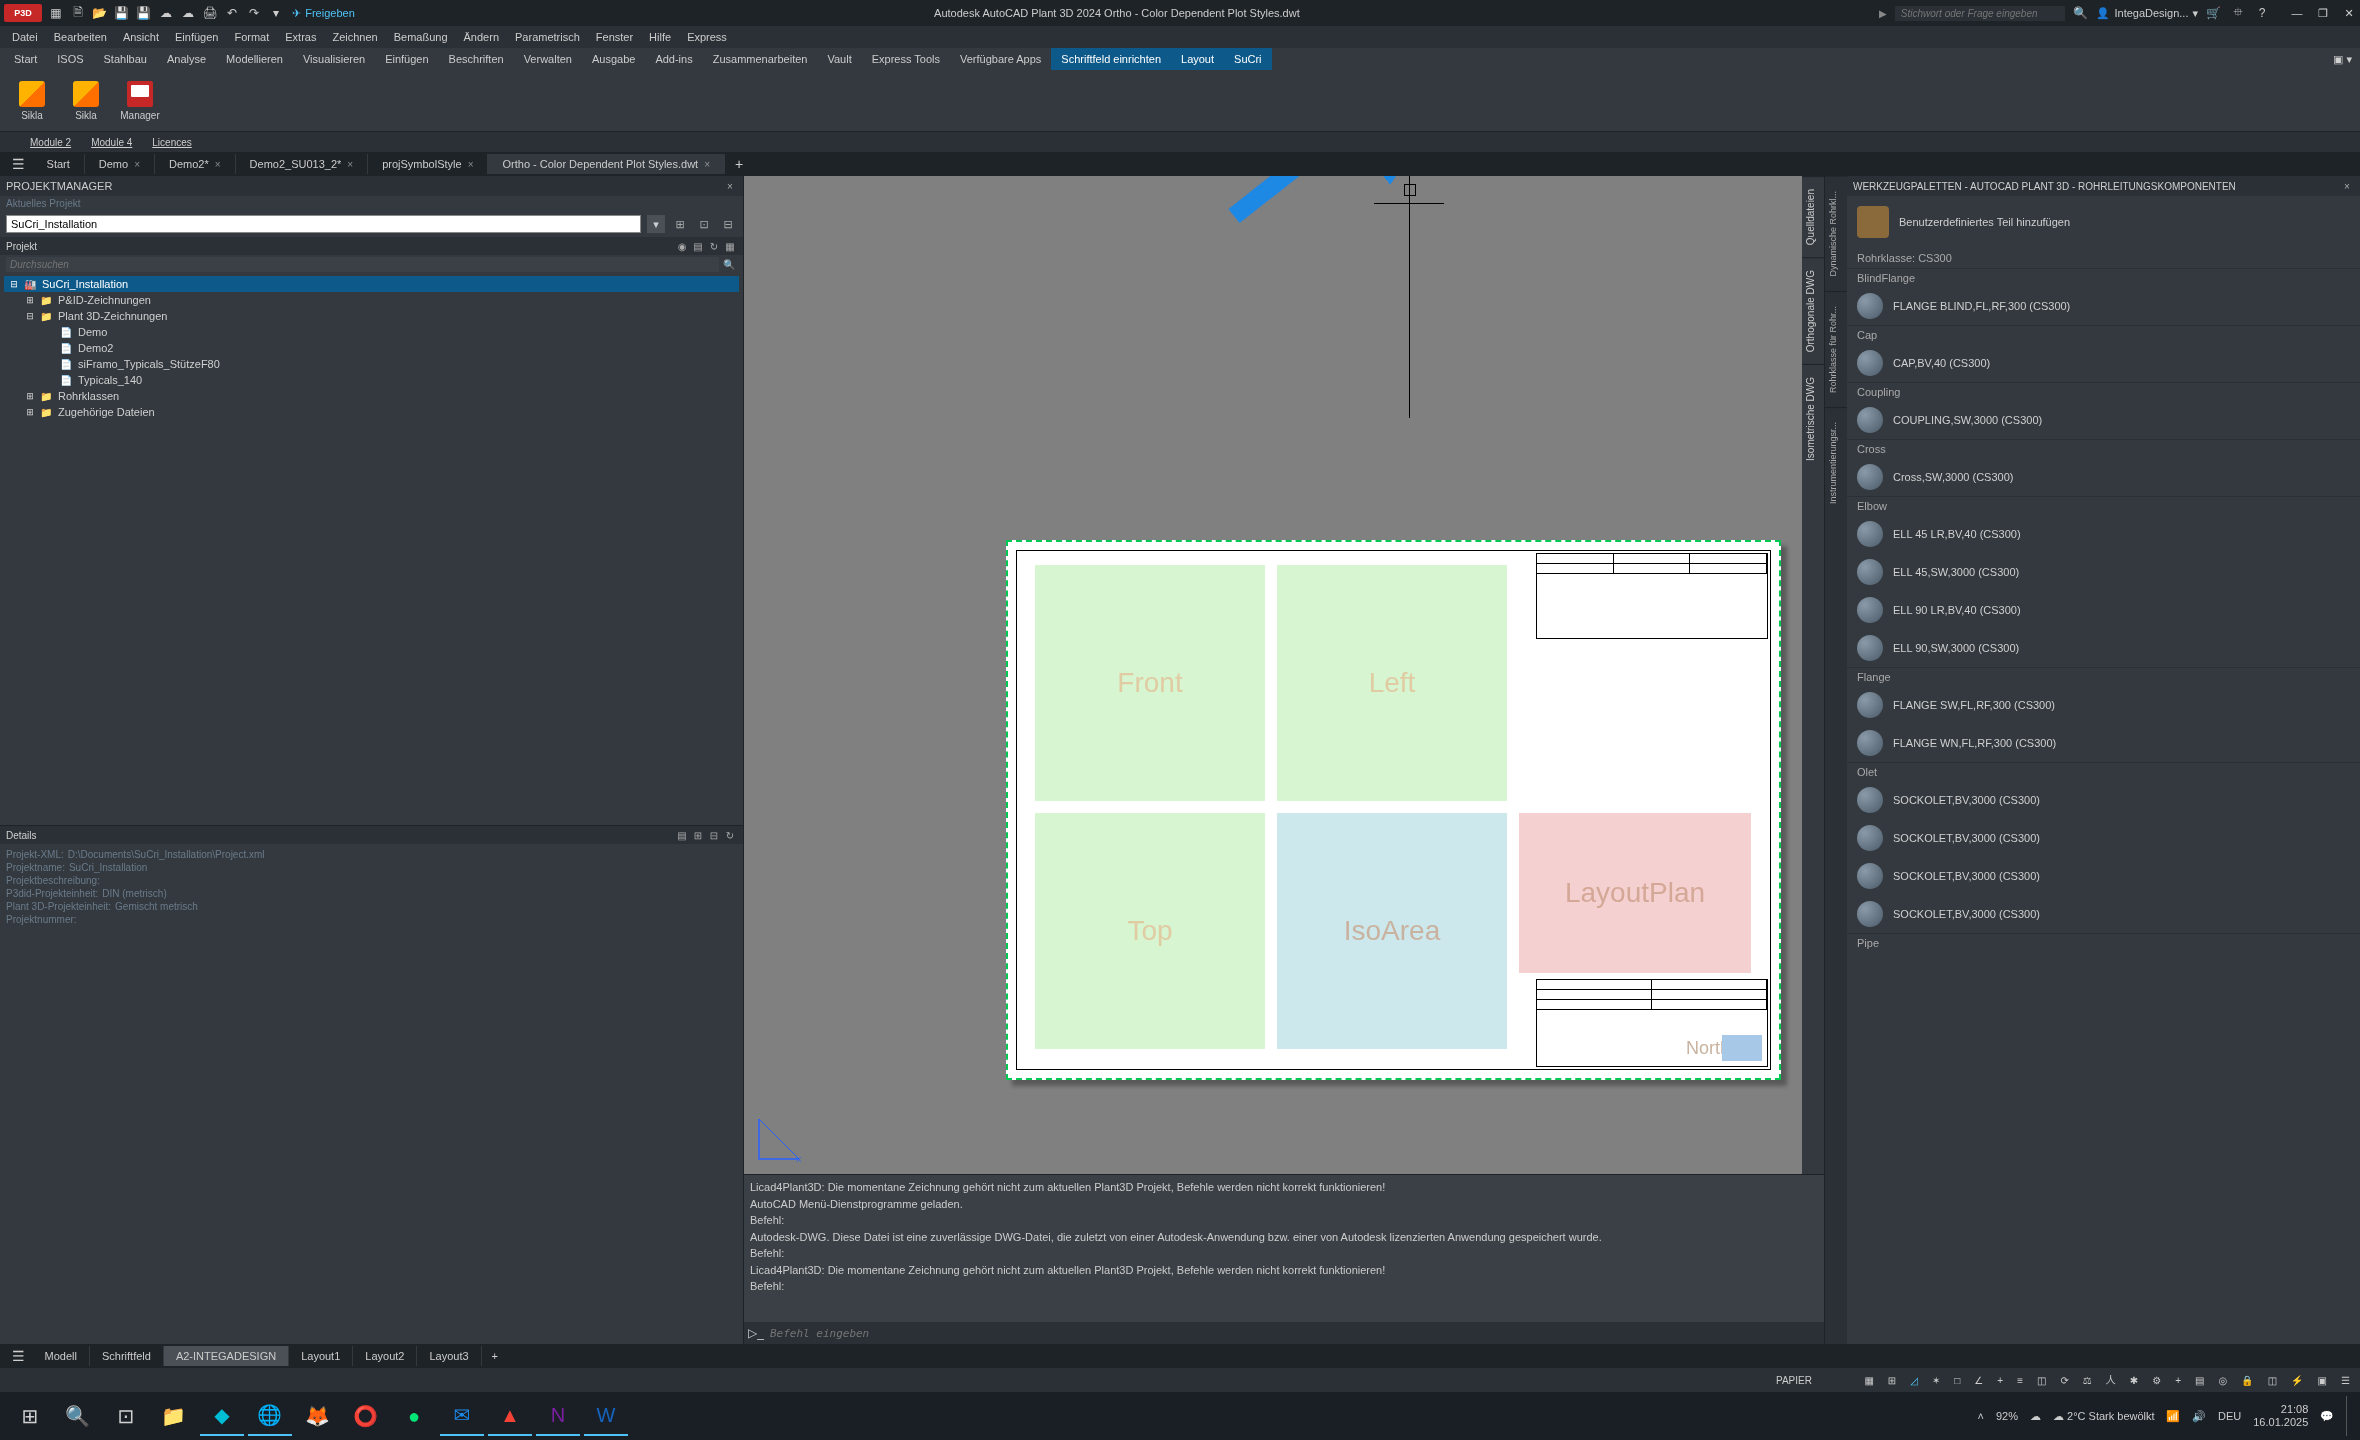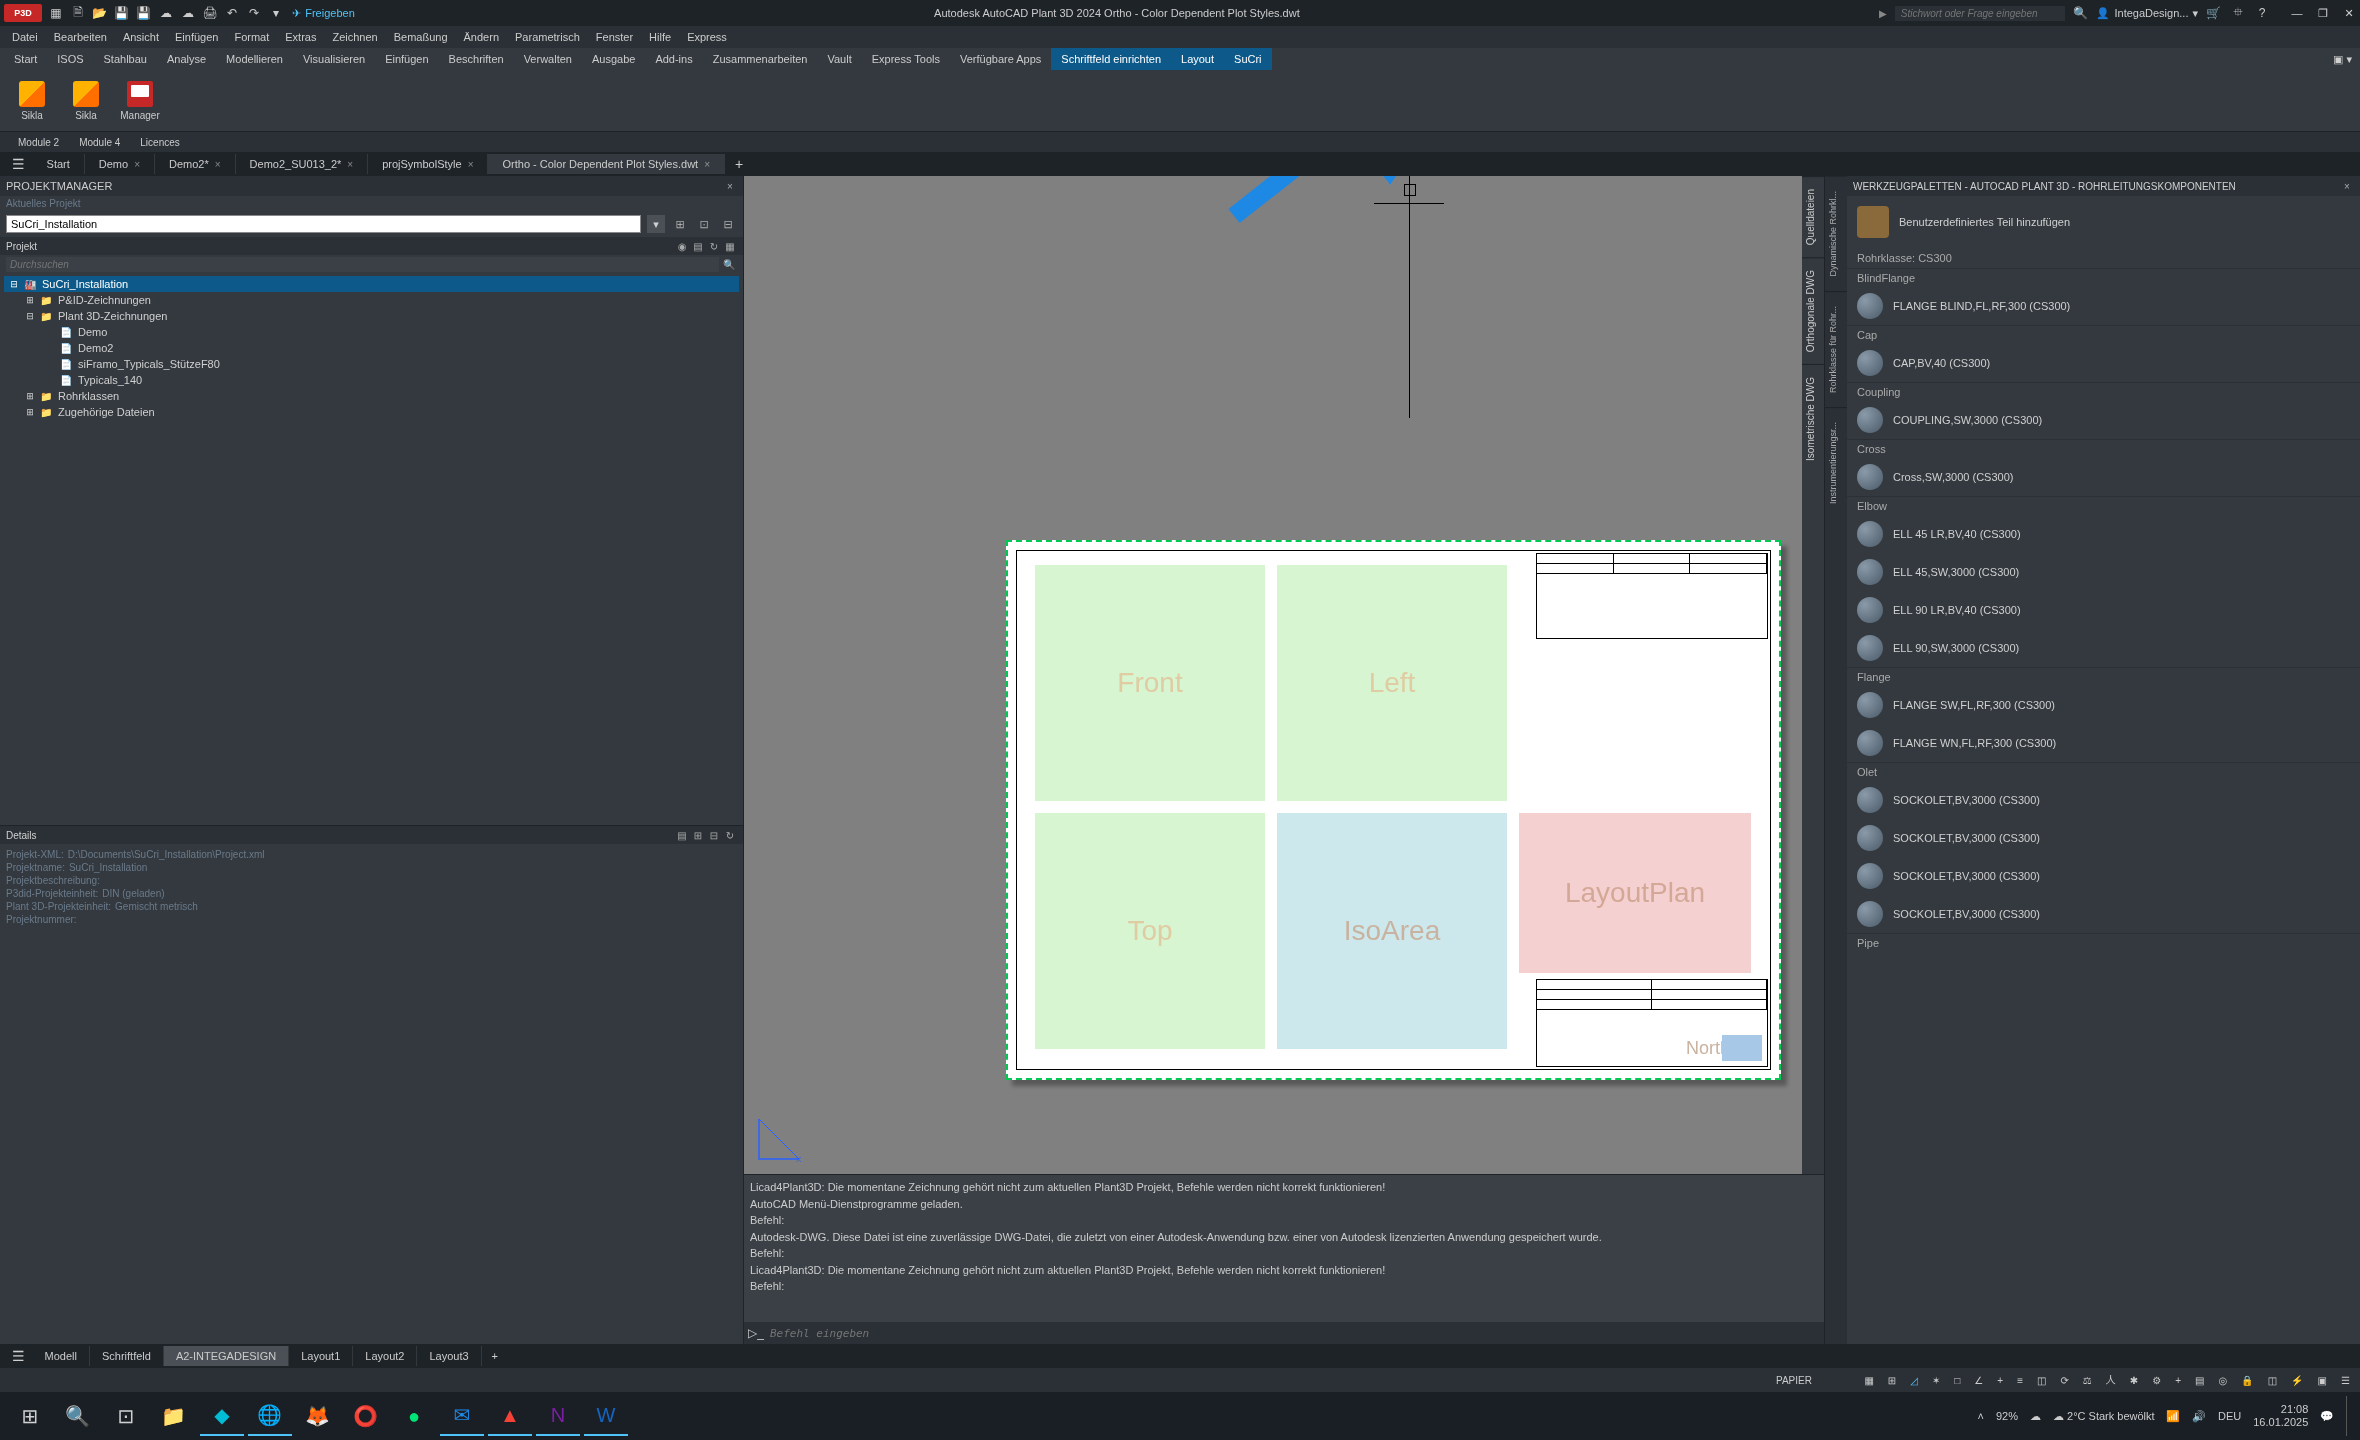--- a/index.html
+++ b/index.html
@@ -31,21 +31,21 @@
 
 .ribbon-panel { height: 62px; background: #33393f; border-bottom: 1px solid #1e2328; display: flex; align-items: center; padding: 2px 6px; gap: 2px; }
 .ribbon-btn { width: 52px; height: 58px; display: flex; flex-direction: column; align-items: center; justify-content: center; gap: 3px; cursor: pointer; }
 .ribbon-btn .icon { width: 26px; height: 26px; display:flex; align-items:center; justify-content:center; font-size:18px; }
 .ribbon-btn .lbl { font-size: 10px; color:#ccc; }
 .sikla-ico { width:26px; height:26px; background: linear-gradient(135deg,#ffb300 50%,#ff6f00 50%); border-radius:3px; }
 .manager-ico { width:26px; height:26px; background:#c62828; border-radius:2px; position:relative; }
 .manager-ico:after{content:'';position:absolute;top:4px;left:4px;right:4px;bottom:10px;background:#fff;border-radius:1px;}
 
 
-.sub-ribbon { height: 20px; background: #2a3036; display: flex; align-items: center; padding: 0 8px; }
+.sub-ribbon { height: 20px; background: #2a3036; display: flex; align-items: center; padding: 0 20px; text-decoration: underline; }
 .sub-ribbon .sr-item { padding: 2px 10px; font-size: 10px; color: #ccc; cursor: pointer; }
 
 
 .doc-tabs { height: 24px; background: #1e2328; display: flex; align-items: center; padding: 0 4px; gap: 0; }
 .doc-tabs .ham { padding: 0 8px; cursor: pointer; font-size: 14px; }
 .doc-tab { padding: 4px 14px; font-size: 11px; color: #ccc; cursor: pointer; border-right: 1px solid #33393f; display:flex; align-items:center; gap:6px; }
 .doc-tab.active { background: #33393f; }
 .doc-tab .close-x { font-size:10px; opacity:0.6; }
 .doc-tabs .plus { padding: 0 10px; cursor:pointer; font-size:14px; }
 
@@ -371,21 +371,21 @@
           <div class="dl">
             <span>Projektname:</span> 
             <span>SuCri_Installation</span>
           </div>
           <div class="dl">
             <span>Projektbeschreibung:</span> 
             <span></span>
           </div>
           <div class="dl">
             <span>P3did-Projekteinheit:</span> 
-            <span>DIN (geladen)</span>
+            <span>DIN (metrisch)</span>
           </div>
           <div class="dl">
             <span>Plant 3D-Projekteinheit:</span> 
             <span>Gemischt metrisch</span>
           </div>
           <div class="dl">
             <span>Projektnummer:</span> 
             <span></span>
           </div>
         </div>

